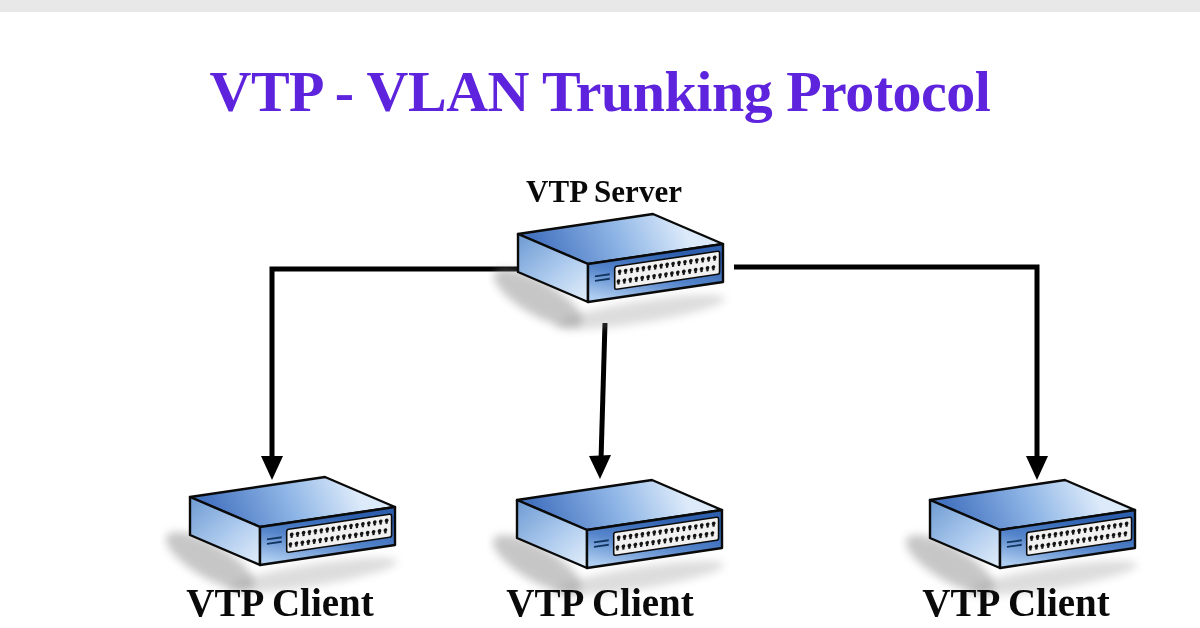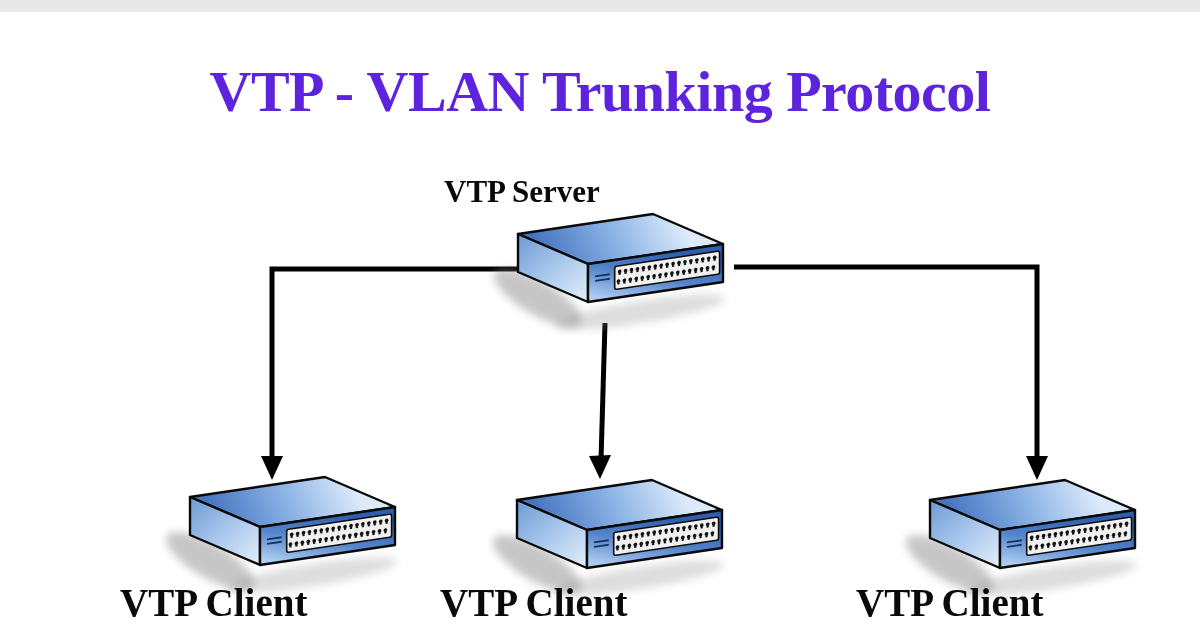--- a/index.html
+++ b/index.html
@@ -23,21 +23,21 @@
     left:0;right:0;top:46px;
     text-align:center;
     font-size:58px;
     font-weight:800;
     letter-spacing:-0.5px;
     color:var(--accent,#5e23dc);
   }
   .node-label{
     position:absolute;
     width:320px;
-    text-align:left;
+    text-align:center;
     font-weight:800;
     color:var(--text,#0a0a0a);
   }
   .server-label{left:444px;top:162px;font-size:31px;}
   .client-label{top:568px;font-size:39px;}
   .c1{left:120px;}
   .c2{left:440px;}
   .c3{left:856px;}
   .connectors{
     position:absolute;left:0;top:0;width:1200px;height:628px;

